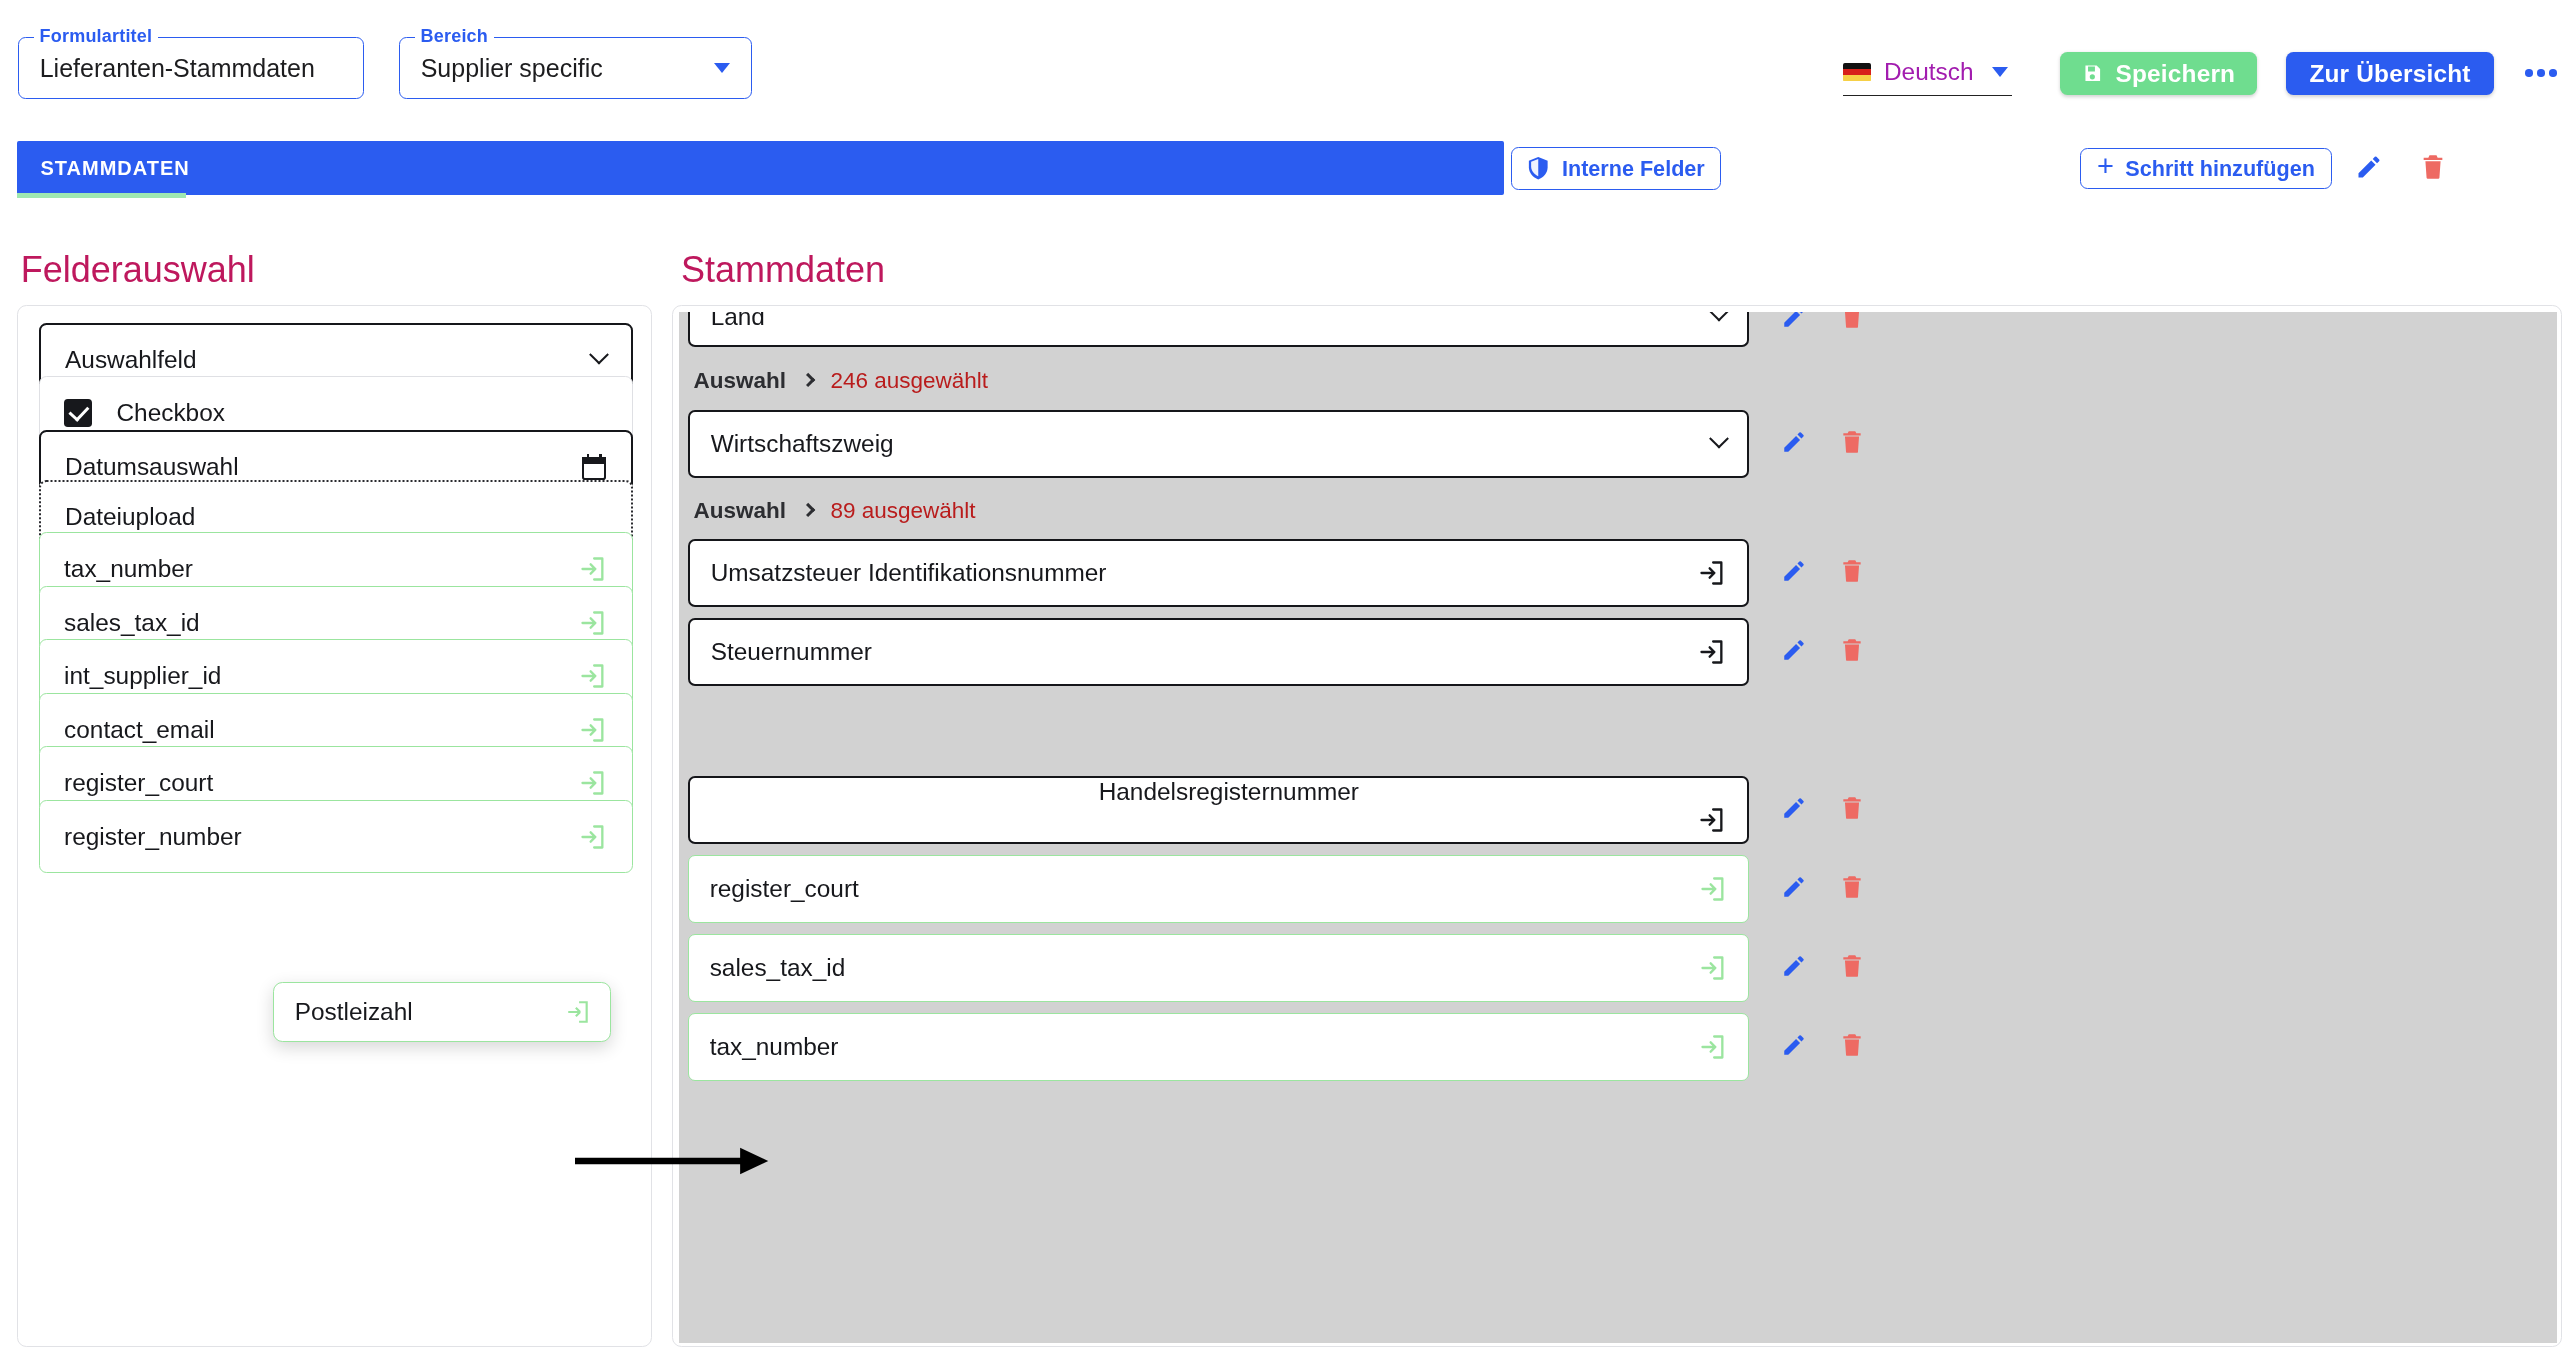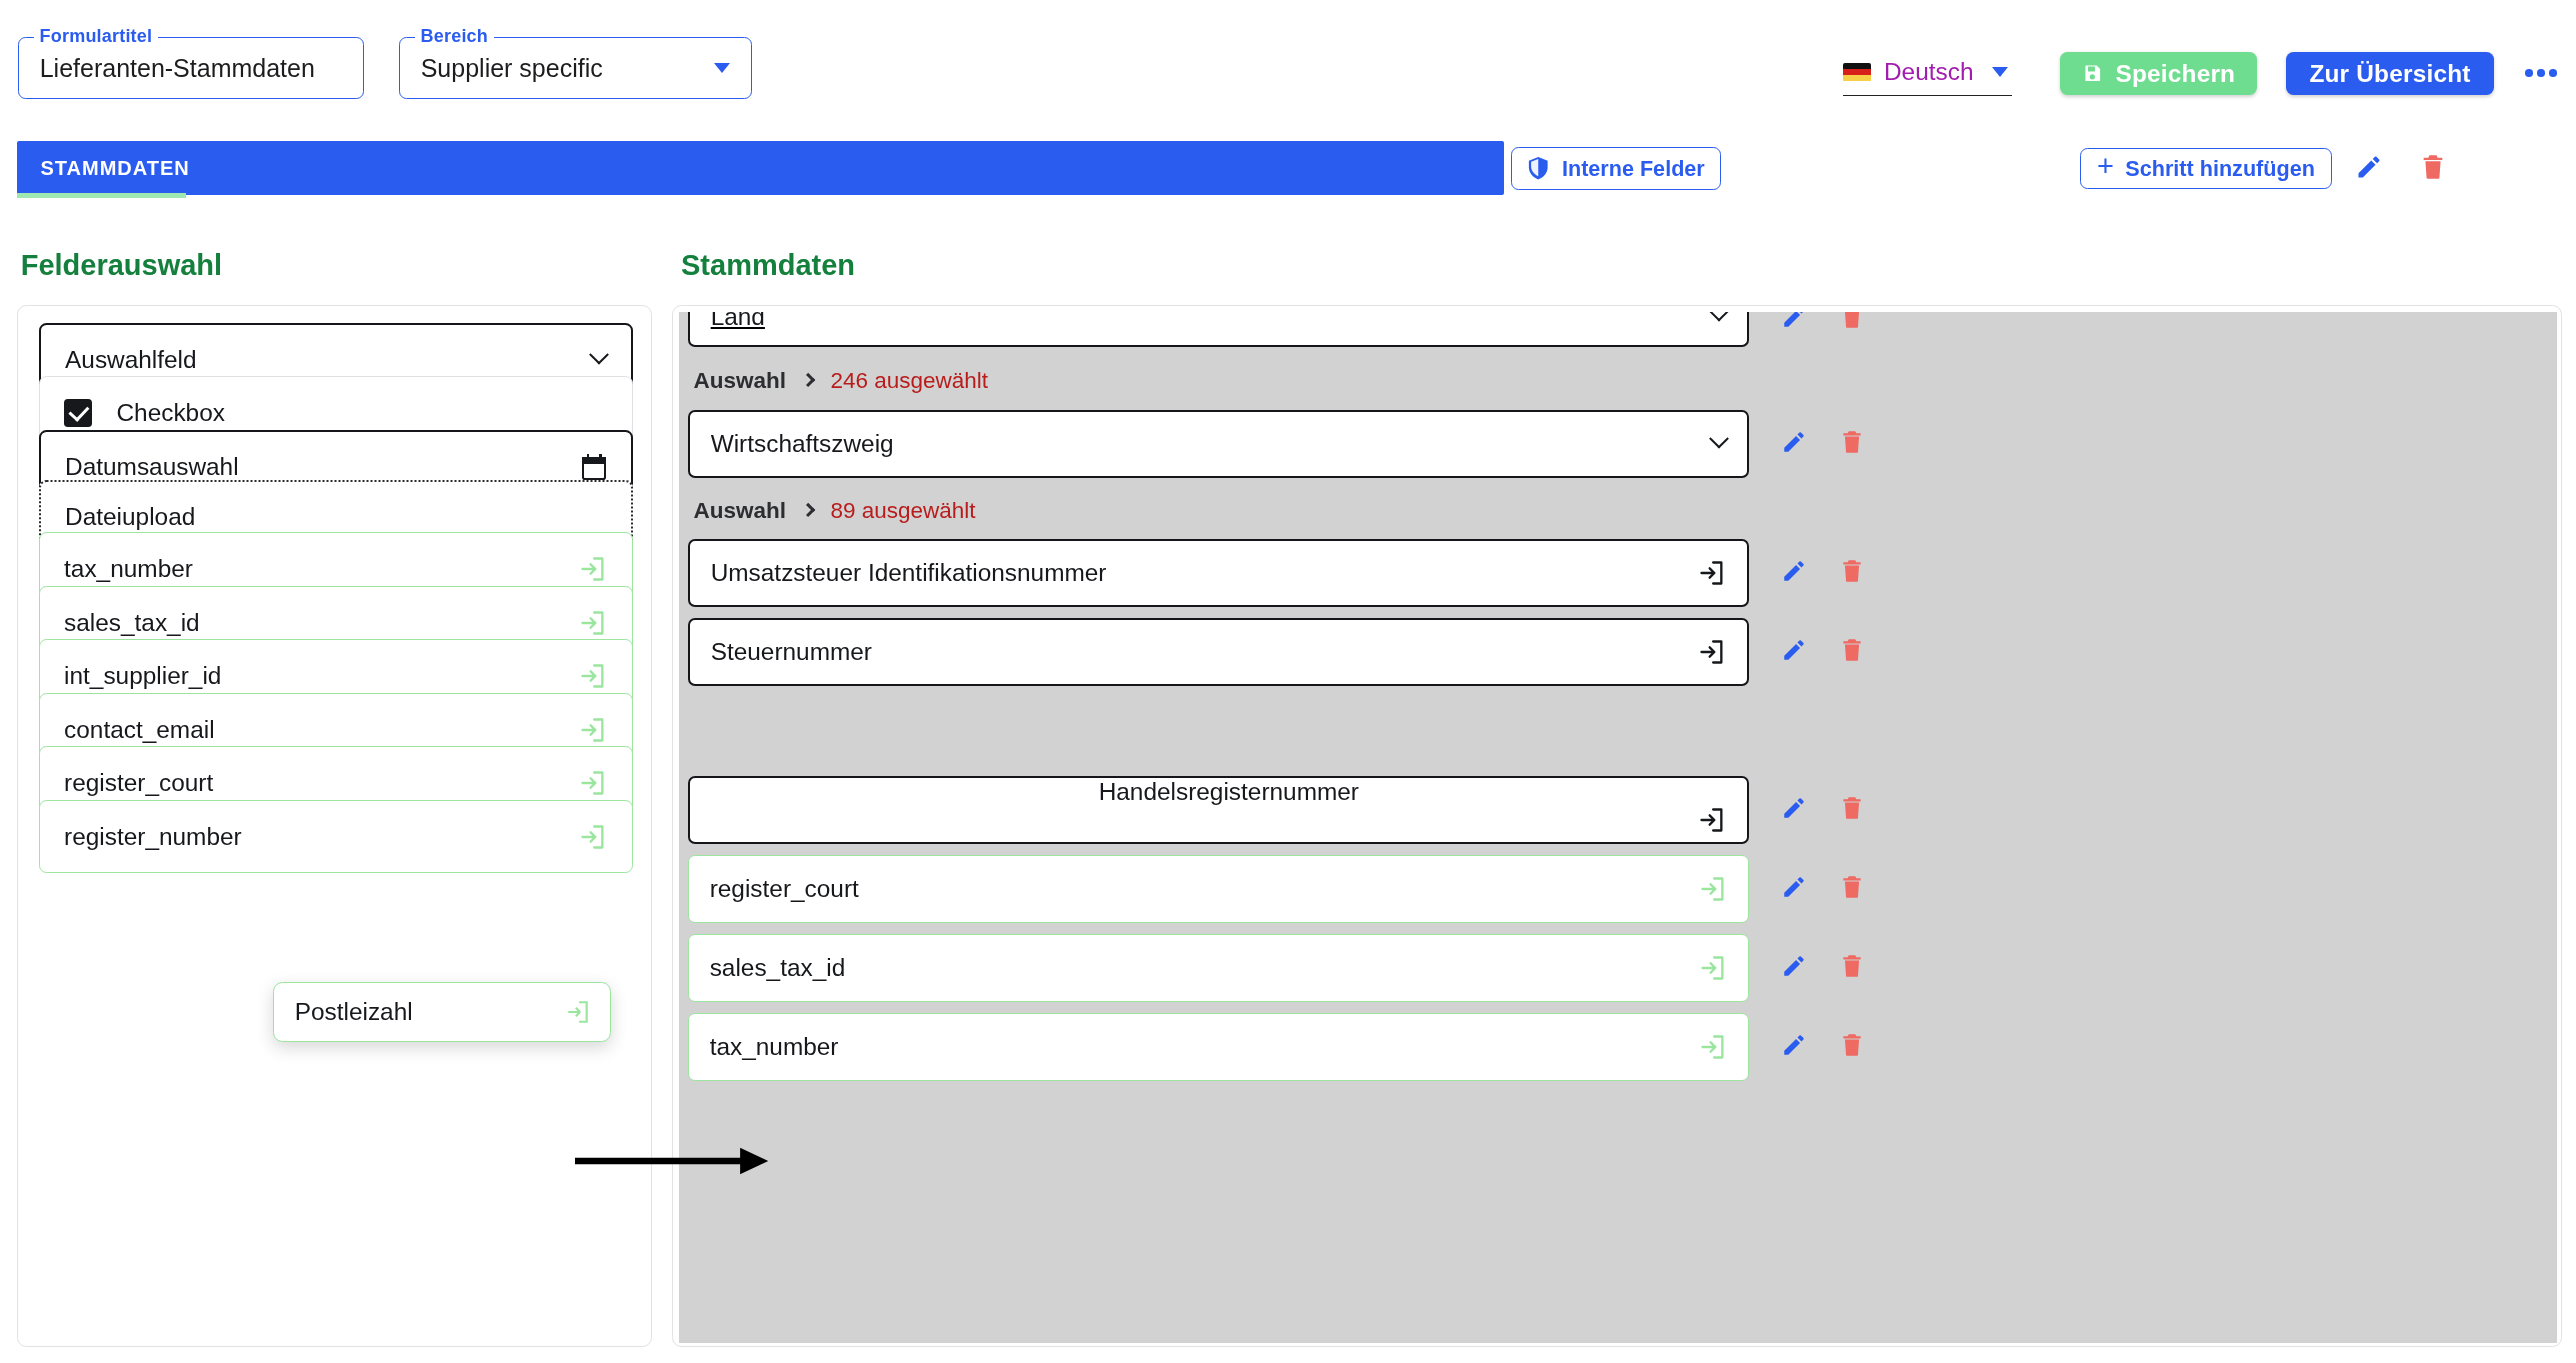--- a/index.html
+++ b/index.html
@@ -114,21 +114,21 @@
     border: 1.5px solid #2b5cf0; border-radius: 7.5px; background: #fff;
     display: flex; align-items: center; justify-content: center; gap: 11.3px;
     color: #2b5cf0; font-size: 21.6px; font-weight: 700; cursor: pointer;
   }
   #add-step-plus { font-size: 29px; font-weight: 400; line-height: 1; margin-top: -3.8px; }
   #header-edit-icon { position: absolute; left: 2355px; top: 153px; cursor: pointer; }
   #header-delete-icon { position: absolute; left: 2419px; top: 153px; cursor: pointer; }
 
   
   .section-title {
-    position: absolute; font-size: 29px; font-weight: 700; color: #15803d;
+    position: absolute; font-size: 36px; font-weight: 400; color: #be185d;
   }
   #left-title { left: 20.7px; top: 249px; }
   #right-title { left: 681px; top: 249px; }
 
   
   #left-panel {
     position: absolute; left: 17px; top: 305px; width: 635px; height: 1042px;
     border: 0.9px solid #e1e2e6; border-radius: 9.4px; background: #fff;
     overflow: hidden;
   }
@@ -375,21 +375,21 @@
           <svg width="28" height="28" viewBox="0 0 24 24">
             <path fill="none" stroke="#9be59f" stroke-width="2" stroke-linecap="round" stroke-linejoin="round" d="M13 3h7v18h-7"></path>
             <path fill="none" stroke="#9be59f" stroke-width="2" stroke-linecap="round" stroke-linejoin="round" d="M3 12h11m0 0l-4-4m4 4l-4 4"></path>
           </svg>
         </span>
       </div>
     </div>
 
   <div id="right-panel">
     <div id="right-scroll">
-        <div class="rp-row" style="top: -22.5px; text-decoration: underline;">
+        <div class="rp-row" style="top: -22.5px;">
           <div class="rp-card" style="border-top: none; border-right: 2.1px solid rgb(21, 22, 26); border-bottom: 2.1px solid rgb(21, 22, 26); border-left: 2.1px solid rgb(21, 22, 26); border-image: initial; height: 58px; border-top-left-radius: 0px; border-top-right-radius: 0px;">
             <span class="lbl">Land</span>
             <span class="slot">
               <span class="chev-down-dark"></span>
             </span>
           </div>
           <span class="rp-actions">
             <span><svg width="26" height="26" viewBox="0 0 24 24">
                 <path fill="#2b5cf0" d="M3 17.3V21h3.7L17.6 10.1l-3.7-3.7L3 17.3zM20.7 7a1 1 0 000-1.4l-2.3-2.3a1 1 0 00-1.4 0l-1.8 1.8 3.7 3.7L20.7 7z"></path>
               </svg></span>

